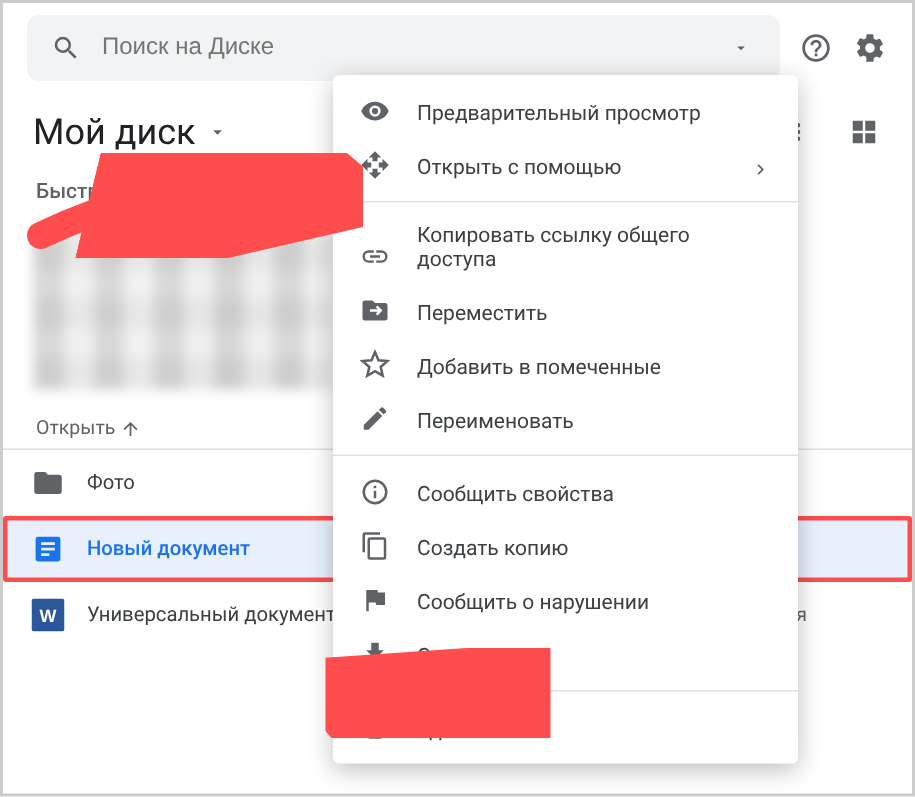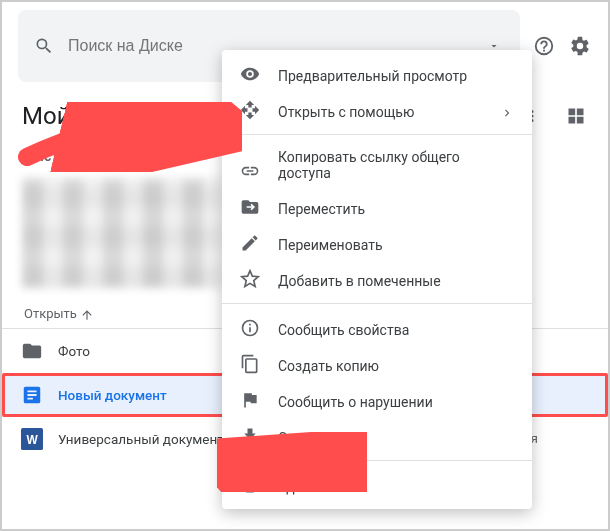--- a/index.html
+++ b/index.html
@@ -19,21 +19,21 @@
     align-items: center;
     padding: 8px 16px;
     gap: 12px;
   }
   .search {
     flex: 1;
     display: flex;
     align-items: center;
     background: #f1f3f4;
     border-radius: 8px;
-    padding: 24px 14px;
+    padding: 10px 14px;
     color: #5f6368;
     gap: 12px;
   }
   .search input {
     flex: 1;
     border: none;
     background: transparent;
     font-size: 16px;
     color: #5f6368;
     outline: none;
@@ -290,32 +290,32 @@
     <span class="mi">
         <svg width="20" height="20" viewBox="0 0 24 24">
           <path fill="#5f6368" d="M20 6h-8l-2-2H4a2 2 0 00-2 2v12a2 2 0 002 2h16a2 2 0 002-2V8a2 2 0 00-2-2zm-6 10l-1.41-1.41L14.17 13H8v-2h6.17l-1.58-1.59L14 8l4 4-4 4z"></path>
         </svg>
       </span>
     <span>Переместить</span>
   </div>
   <div class="ctxitem">
     <span class="mi">
         <svg width="20" height="20" viewBox="0 0 24 24">
+          <path fill="#5f6368" d="M12 17.27L18.18 21l-1.64-7.03L22 9.24l-7.19-.61L12 2 9.19 8.63 2 9.24l5.46 4.73L5.82 21z" fill-opacity="0" stroke="#5f6368" stroke-width="2"></path>
+        </svg>
+      </span>
+    <span>Добавить в помеченные</span>
+  </div>
+  <div class="ctxitem">
+    <span class="mi">
+        <svg width="20" height="20" viewBox="0 0 24 24">
           <path fill="#5f6368" d="M3 17.25V21h3.75L17.81 9.94l-3.75-3.75L3 17.25zM20.71 7.04a1 1 0 000-1.41l-2.34-2.34a1 1 0 00-1.41 0l-1.83 1.83 3.75 3.75 1.83-1.83z"></path>
         </svg>
       </span>
     <span>Переименовать</span>
-  </div>
-  <div class="ctxitem">
-    <span class="mi">
-        <svg width="20" height="20" viewBox="0 0 24 24">
-          <path fill="#5f6368" d="M12 17.27L18.18 21l-1.64-7.03L22 9.24l-7.19-.61L12 2 9.19 8.63 2 9.24l5.46 4.73L5.82 21z" fill-opacity="0" stroke="#5f6368" stroke-width="2"></path>
-        </svg>
-      </span>
-    <span>Добавить в помеченные</span>
   </div>
   <div class="ctxsep"></div>
   <div class="ctxitem">
     <span class="mi">
         <svg width="20" height="20" viewBox="0 0 24 24">
           <path fill="#5f6368" d="M11 7h2v2h-2zm0 4h2v6h-2zm1-9a10 10 0 100 20 10 10 0 000-20zm0 18a8 8 0 110-16 8 8 0 010 16z"></path>
         </svg>
       </span>
     <span>Сообщить свойства</span>
   </div>

